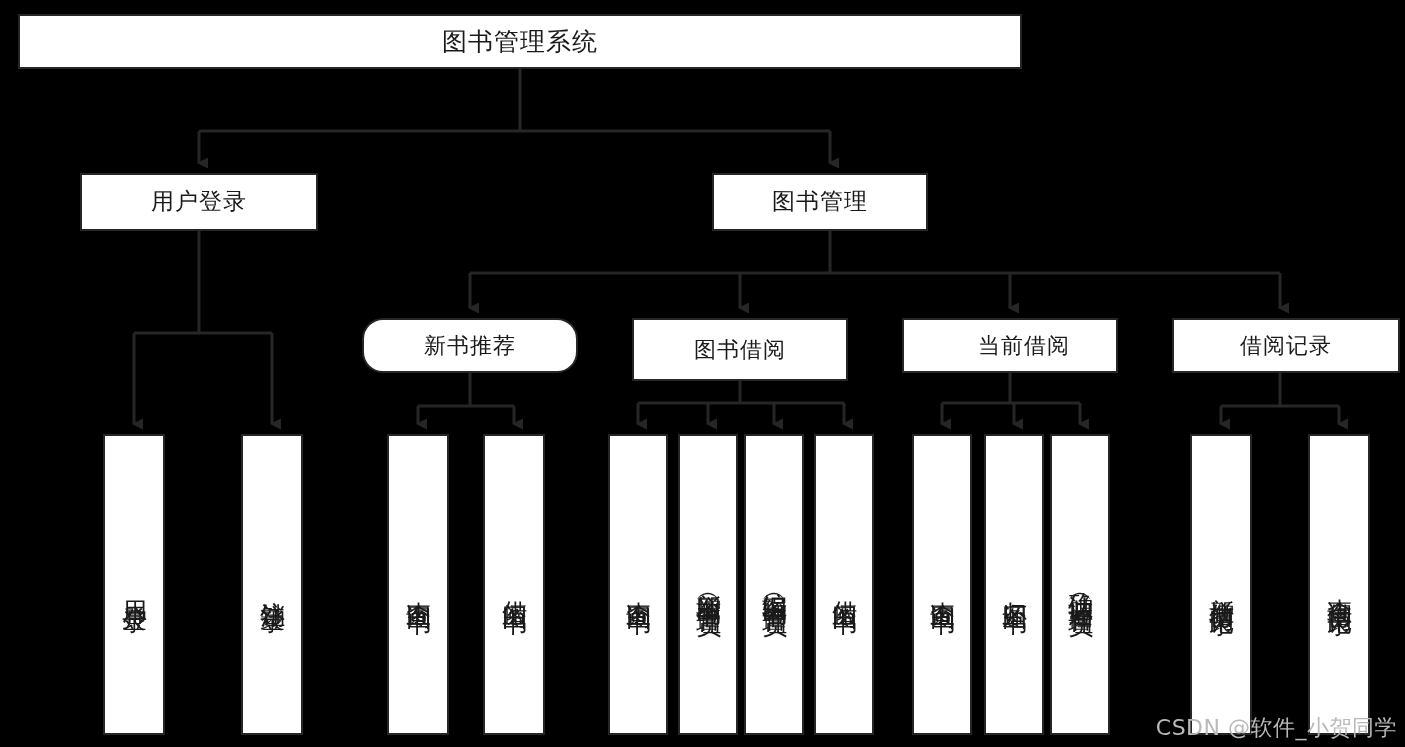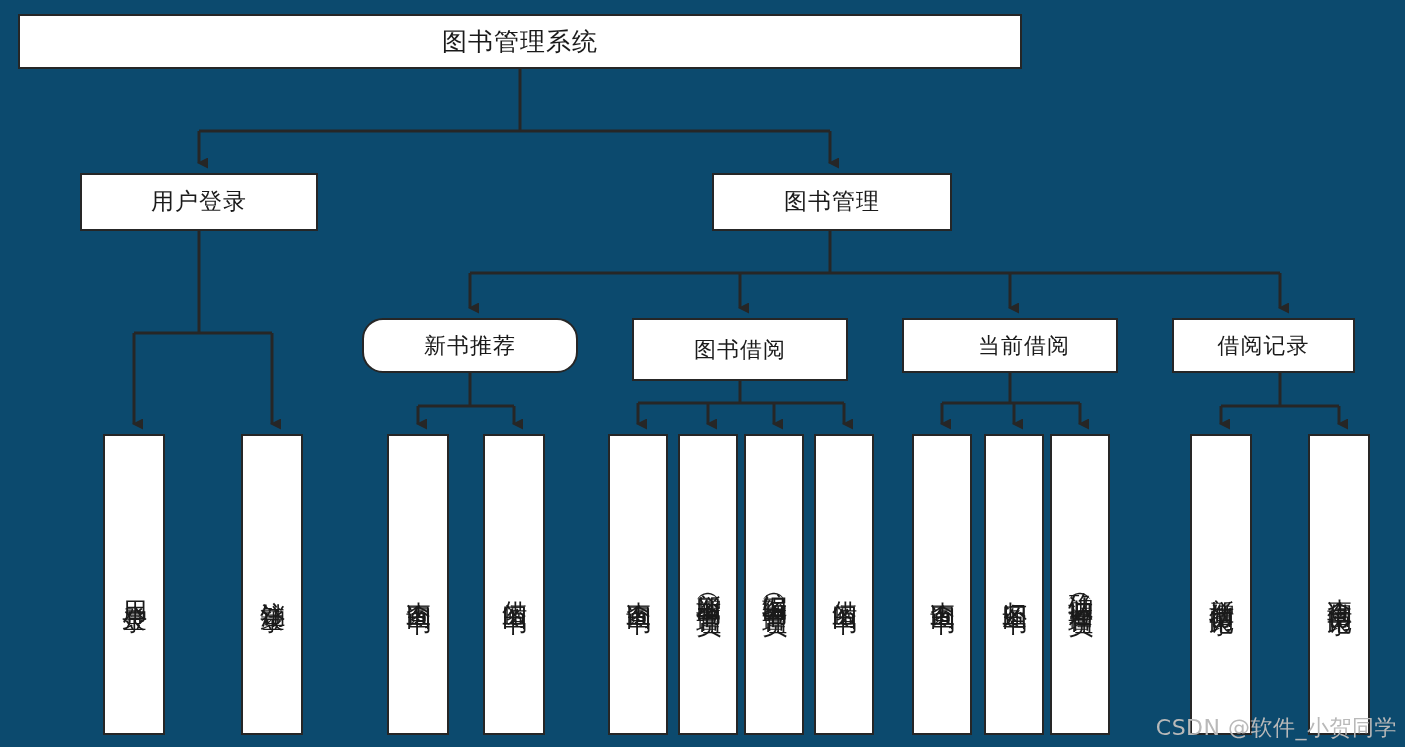--- a/index.html
+++ b/index.html
@@ -10,21 +10,21 @@
   body {
     width: 1405px;
     height: 747px;
     font-family: "DejaVu Sans", "Liberation Sans", sans-serif;
     overflow: hidden;
   }
   #diagram-root {
     position: relative;
     width: 1405px;
     height: 747px;
-    background: #0c4a6e;
+    background: #000000;
   }
   svg.layer {
     position: absolute;
     left: 0;
     top: 0;
     width: 1405px;
     height: 747px;
   }
   .node-box {
     position: absolute;
@@ -125,34 +125,34 @@
     </g>
   </svg>
 
   <div class="node-box horizontal root-node" style="left:18px; top:14px; width:1004px; height:55px;">
     <span class="node-label">图书管理系统</span>
   </div>
 
   <div class="node-box horizontal level1-node" style="left:80px; top:173px; width:238px; height:58px;">
     <span class="node-label">用户登录</span>
   </div>
-  <div class="node-box horizontal level1-node" style="left:712px; top:173px; width:240px; height:58px;">
+  <div class="node-box horizontal level1-node" style="left:712px; top:173px; width:216px; height:58px;">
     <span class="node-label">图书管理</span>
   </div>
 
   <div class="node-box horizontal level2-node" style="left:362px; top:318px; width:216px; height:55px;border-radius:21px;">
     <span class="node-label">新书推荐</span>
   </div>
   <div class="node-box horizontal level2-node" style="left:632px; top:318px; width:216px; height:63px;">
     <span class="node-label">图书借阅</span>
   </div>
   <div class="node-box horizontal level2-node" style="left:902px; top:318px; width:216px; height:55px;padding-left:28px;">
     <span class="node-label">当前借阅</span>
   </div>
-  <div class="node-box horizontal level2-node" style="left:1172px; top:318px; width:183px; height:55px;">
+  <div class="node-box horizontal level2-node" style="left:1172px; top:318px; width:228px; height:55px;">
     <span class="node-label">借阅记录</span>
   </div>
 
   <div class="node-box vertical leaf-node" style="left:103px; top:434px; width:62px; height:301px;">
     <span class="node-label">用户登录</span>
   </div>
   <div class="node-box vertical leaf-node" style="left:241px; top:434px; width:62px; height:301px;">
     <span class="node-label">注销登录</span>
   </div>
 

